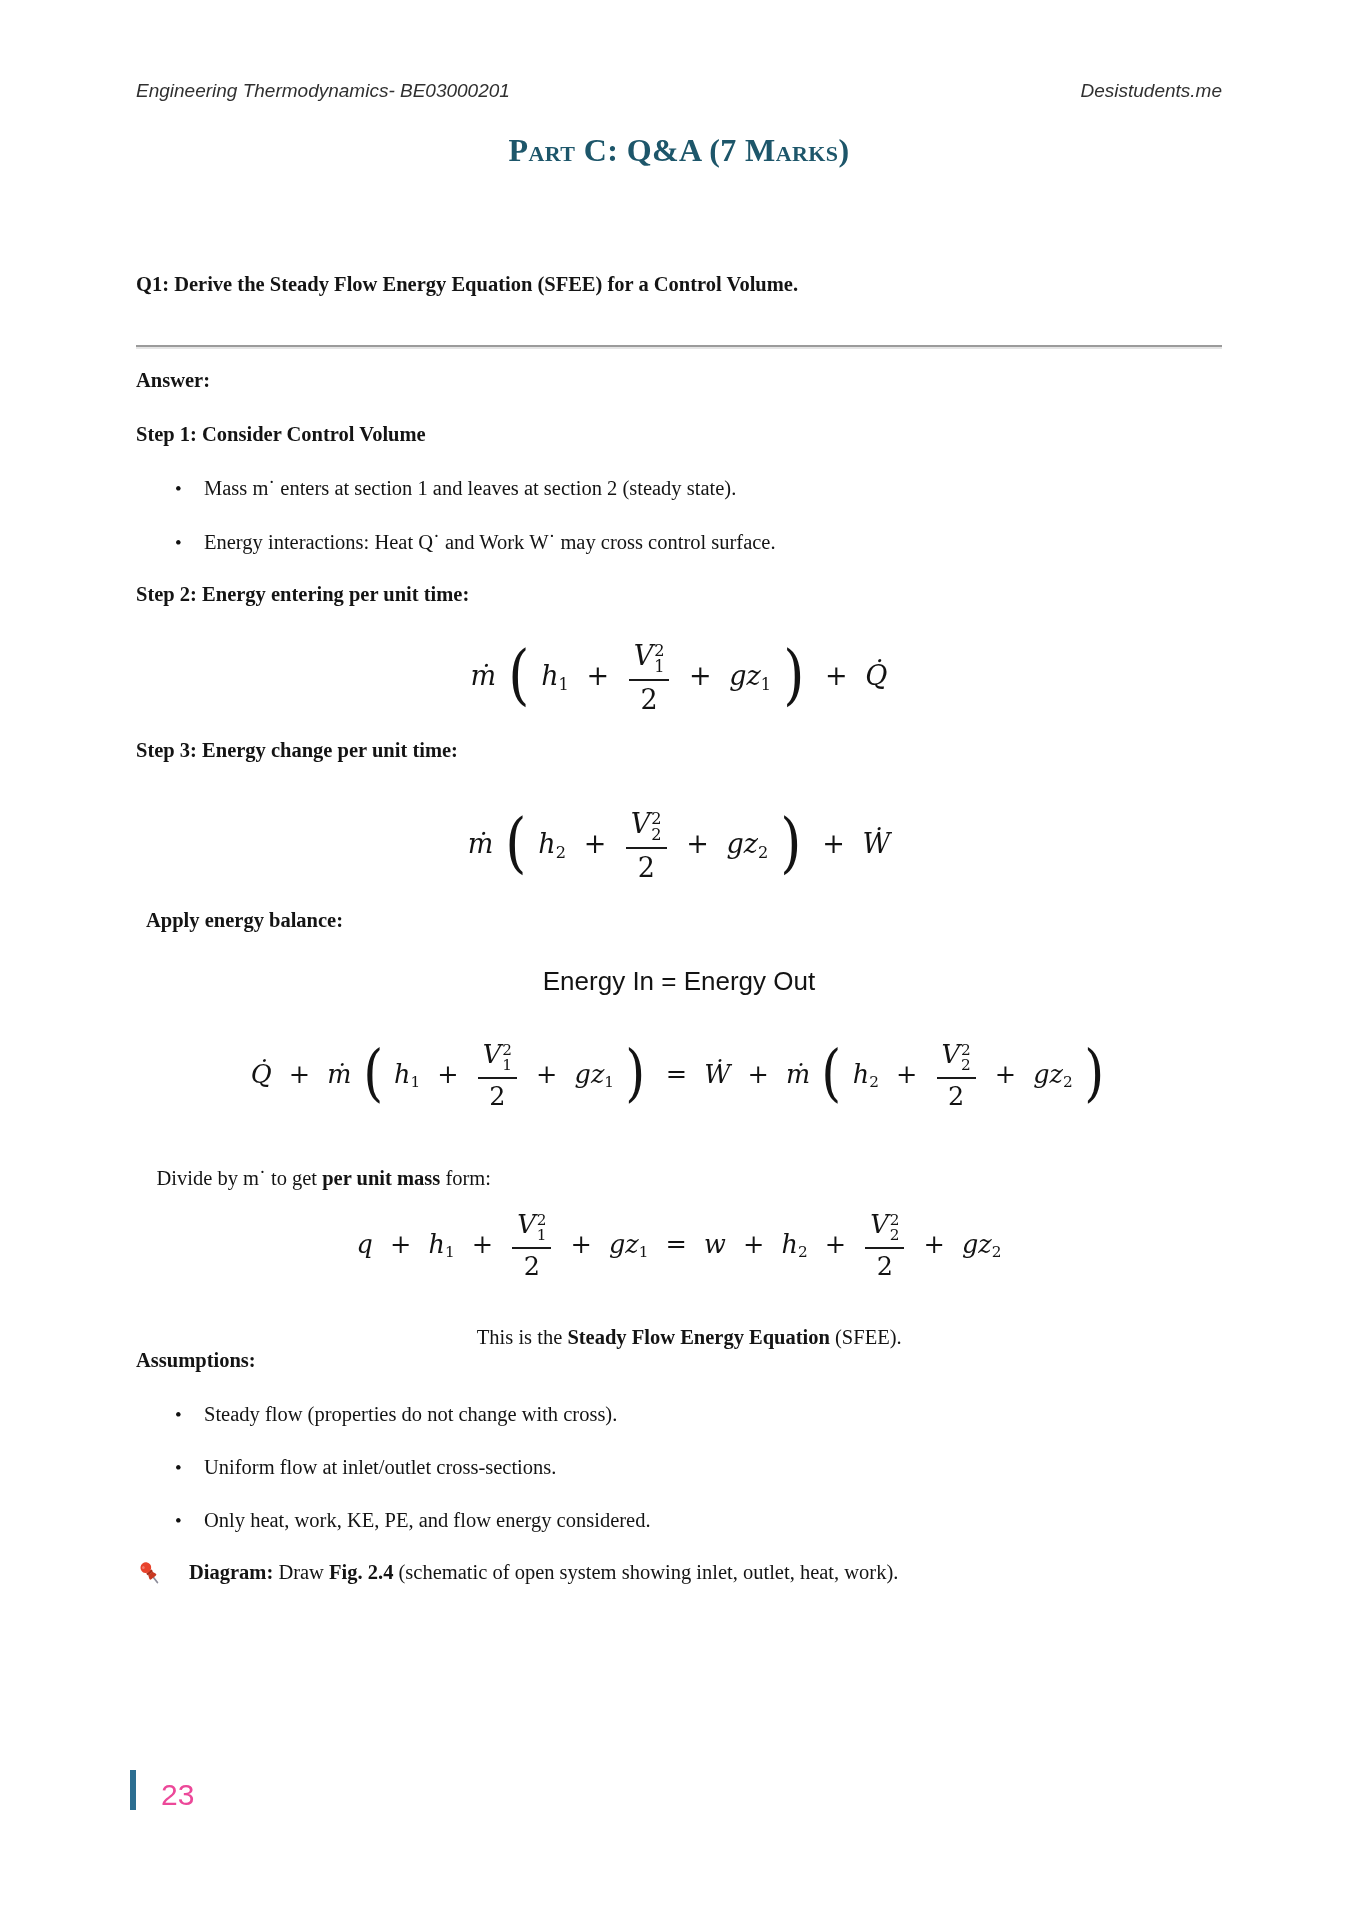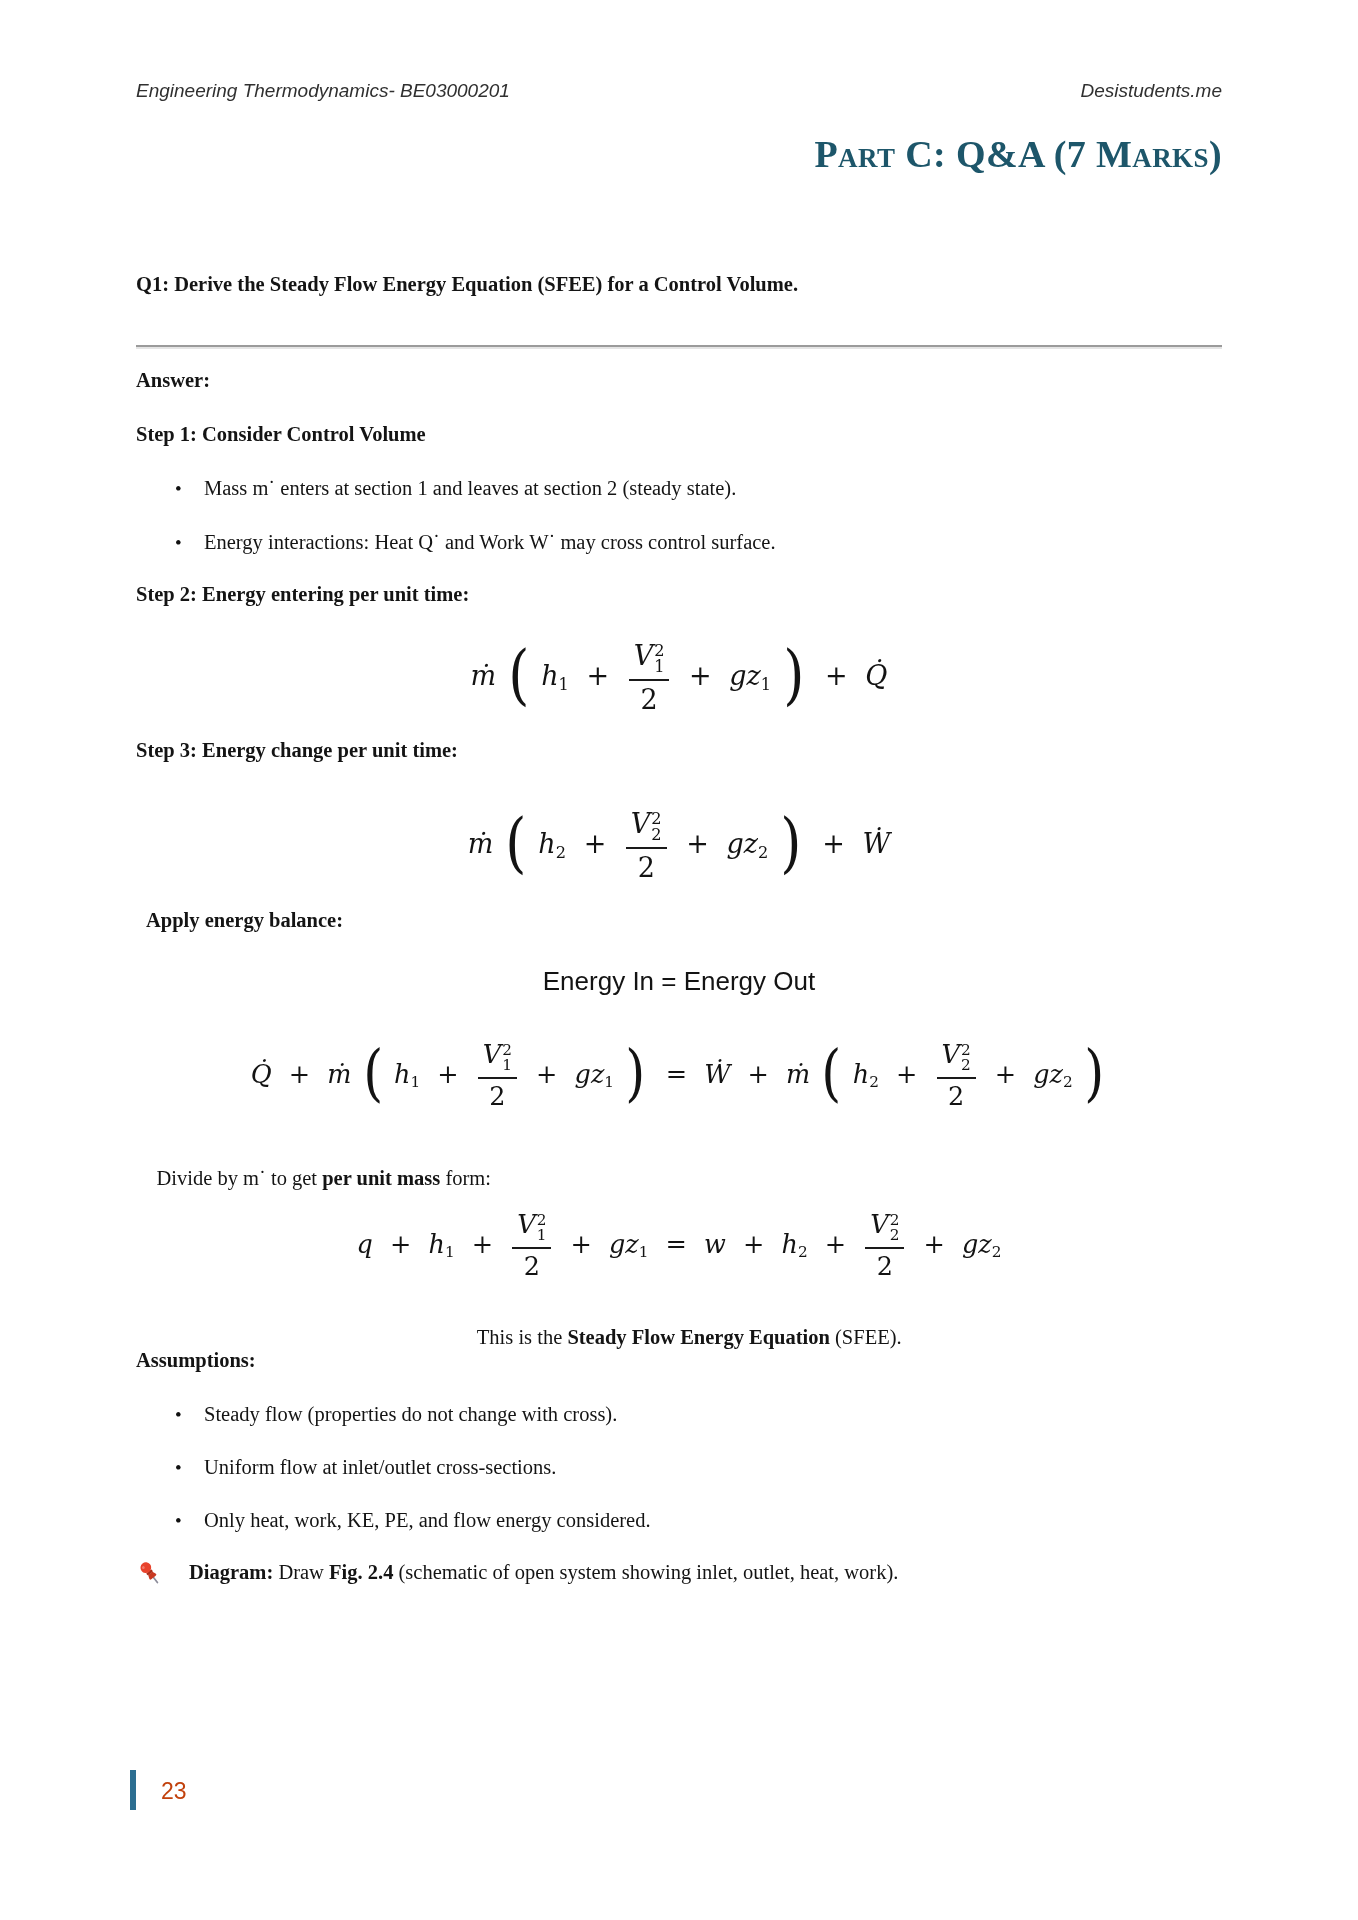--- a/index.html
+++ b/index.html
@@ -7,22 +7,22 @@
   .page { position:relative; width:1358px; height:1420px; background:#fff;
           font-family:"Liberation Serif", serif; color:#161616; }
   .abs { position:absolute; }
   .t  { font-size:20.5px; line-height:28px; color:#141414; }
   .b  { font-weight:700; }
   .keepsp { white-space:pre-wrap; }
 
   .header { top:80px; left:136px; width:1086px; display:flex; justify-content:space-between;
             font-family:"Liberation Sans", sans-serif; font-style:italic; font-size:19px; color:#303030; }
 
-  .title { top:132px; left:136px; width:1086px; text-align:right;
-           font-variant:small-caps; font-weight:700; font-size:38px; letter-spacing:0.4px;
+  .title { top:132px; left:136px; width:1086px; text-align:center;
+           font-variant:small-caps; font-weight:700; font-size:32px; letter-spacing:0.4px;
            color:#1d566a; }
 
   .question { top:270px; left:136px; width:1086px; }
 
   .rule { top:345px; left:136px; width:1086px; height:0;
           border-top:2px solid #9b9b9b; box-shadow:0 2px 0 rgba(0,0,0,0.10); }
 
   .bullet { left:136px; width:1086px; }
   .bullet .dot { display:inline-block; margin-left:39px; width:29px; font-size:19px; color:#111; }
 
@@ -42,21 +42,21 @@
   .paren { display:inline-block; font-size:2.45em; line-height:1; vertical-align:middle;
            transform:scaleX(0.82); position:relative; top:-0.04em; font-weight:400; margin:0 1px; }
   .eqtitle { left:136px; width:1086px; text-align:center; font-family:Liberation Sans, sans-serif;
              font-size:26px; color:#131313; }
 
   .diagram-row { left:136px; width:1086px; display:flex; align-items:flex-start;gap:16px; }
   .pin { flex:0 0 auto; margin-right:9px; margin-top:1px; }
 
   .footer-bar { top:1770px; left:130px; width:6px; height:40px; background:#2c6e91; }
   .footer-num { top:1778px; left:161px; font-family:"Liberation Sans", sans-serif;
-                font-size:23px; color:#c2410c;text-align:center; }
+                font-size:30px; color:#ec4899;text-align:center; }
 </style>
 </head>
 <body>
 
 <div class="page">
 
   <div class="abs header">
     <span>Engineering Thermodynamics- BE03000201</span>
     <span>Desistudents.me</span>
   </div>

